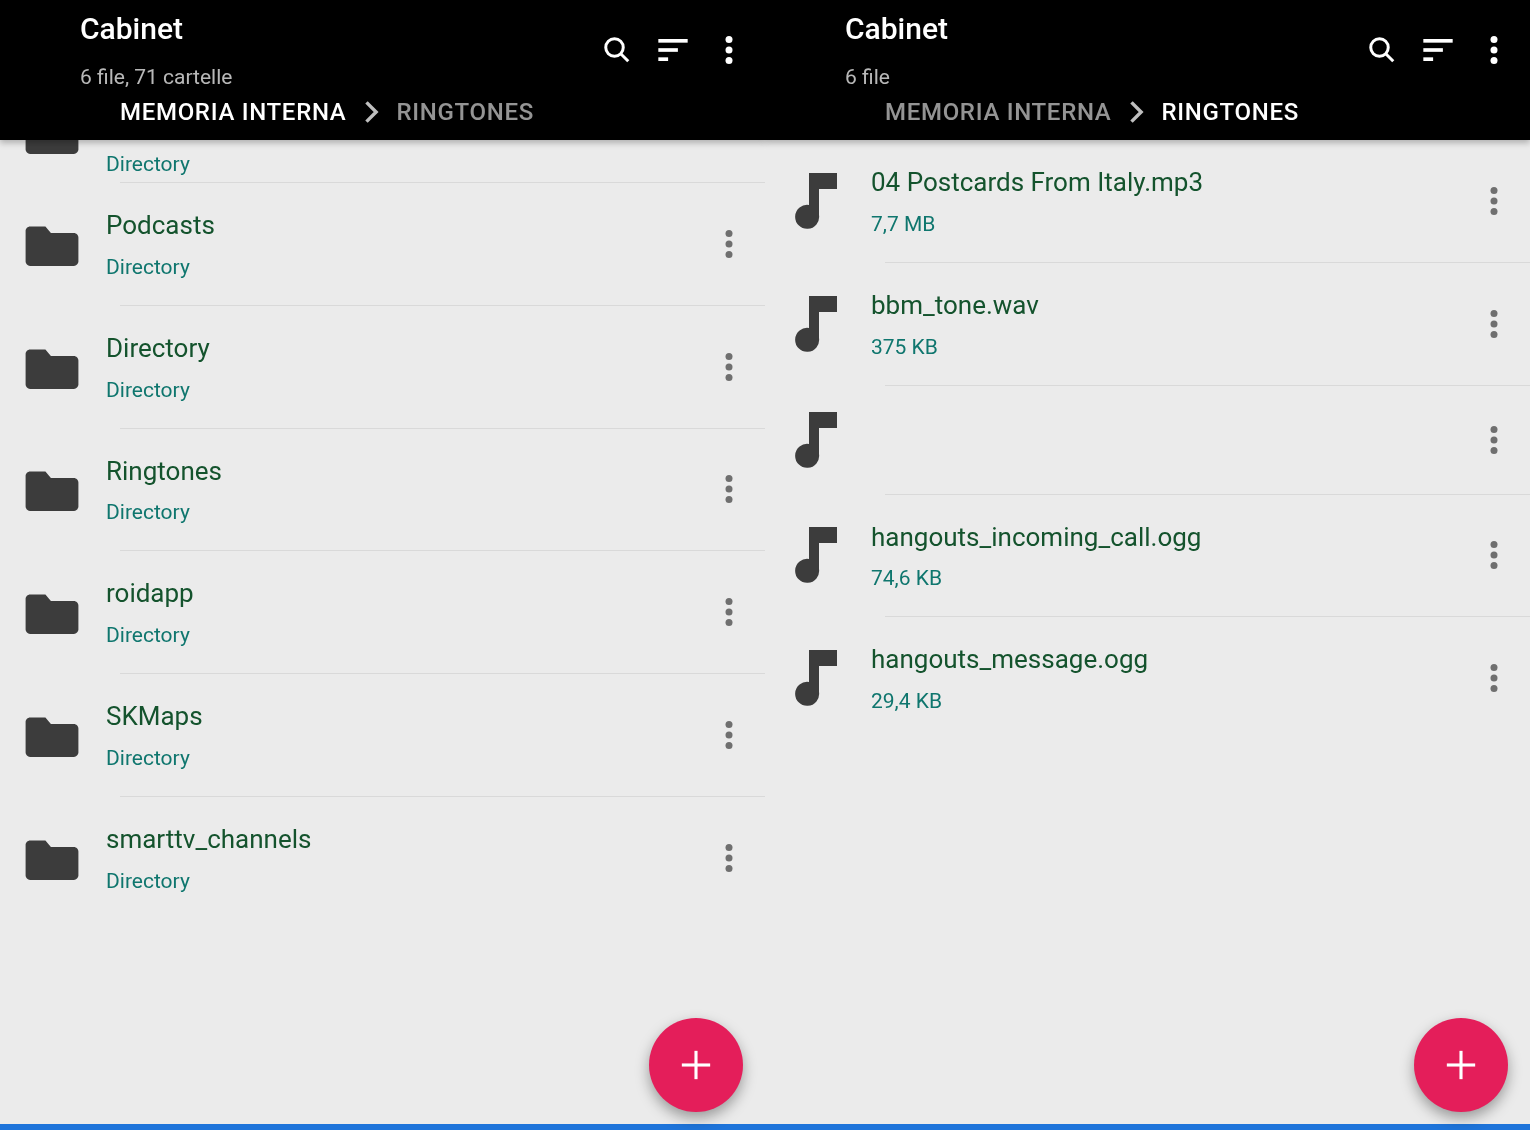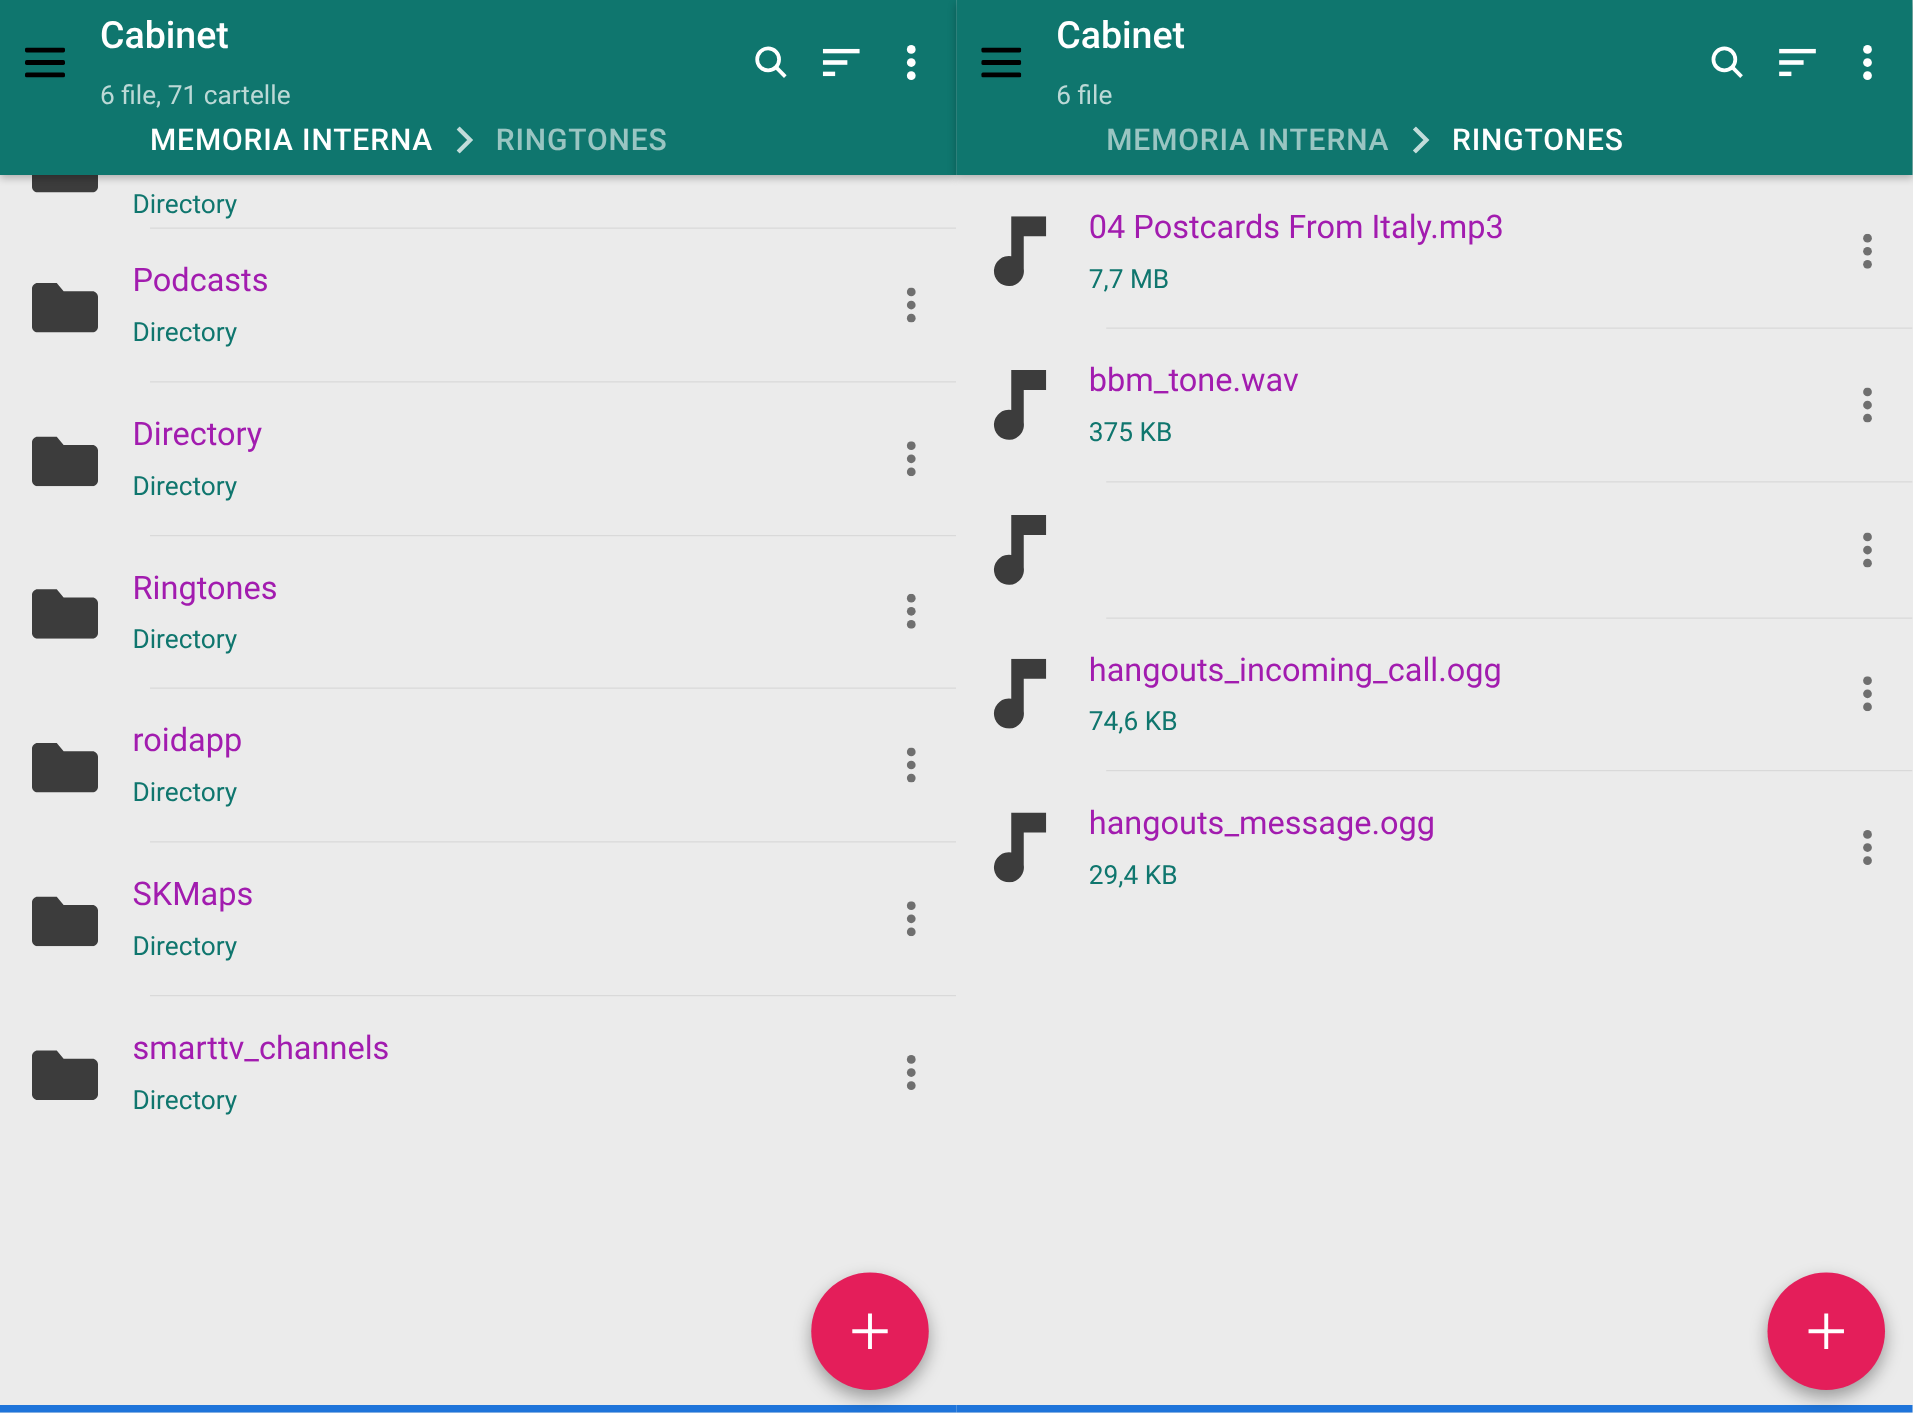--- a/index.html
+++ b/index.html
@@ -12,21 +12,21 @@
       display: flex;
     }
     .pane {
       width: 50%;
       height: 100%;
       position: relative;
       display: flex;
       flex-direction: column;
     }
     .appbar {
-      background: #0f766e;
+      background: #000000;
       color: #fff;
       padding-top: 14px;
       box-shadow: 0 3px 6px rgba(0,0,0,0.25);
       position: relative;
       z-index: 2;
     }
     .appbar-top {
       display: flex;
       align-items: center;
       padding: 0 8px;
@@ -75,21 +75,21 @@
     .list {
       flex: 1;
       overflow: hidden;
       background: #ebebeb;
     }
     .folder-icon { width: 56px; height: 44px; fill: #3c3c3c; }
     .music-icon { width: 48px; height: 56px; fill: #3c3c3c; }
     .row-text { flex: 1; padding-left: 10px; }
     .row-title {
       font-size: 26px;
-      color: #a21caf;
+      color: #14532d;
       line-height: 1.3;
     }
     .row-sub {
       font-size: 21px;
       color: #0f766e;
       margin-top: 12px;
     }
     .row-more {
       width: 48px;
       height: 48px;

